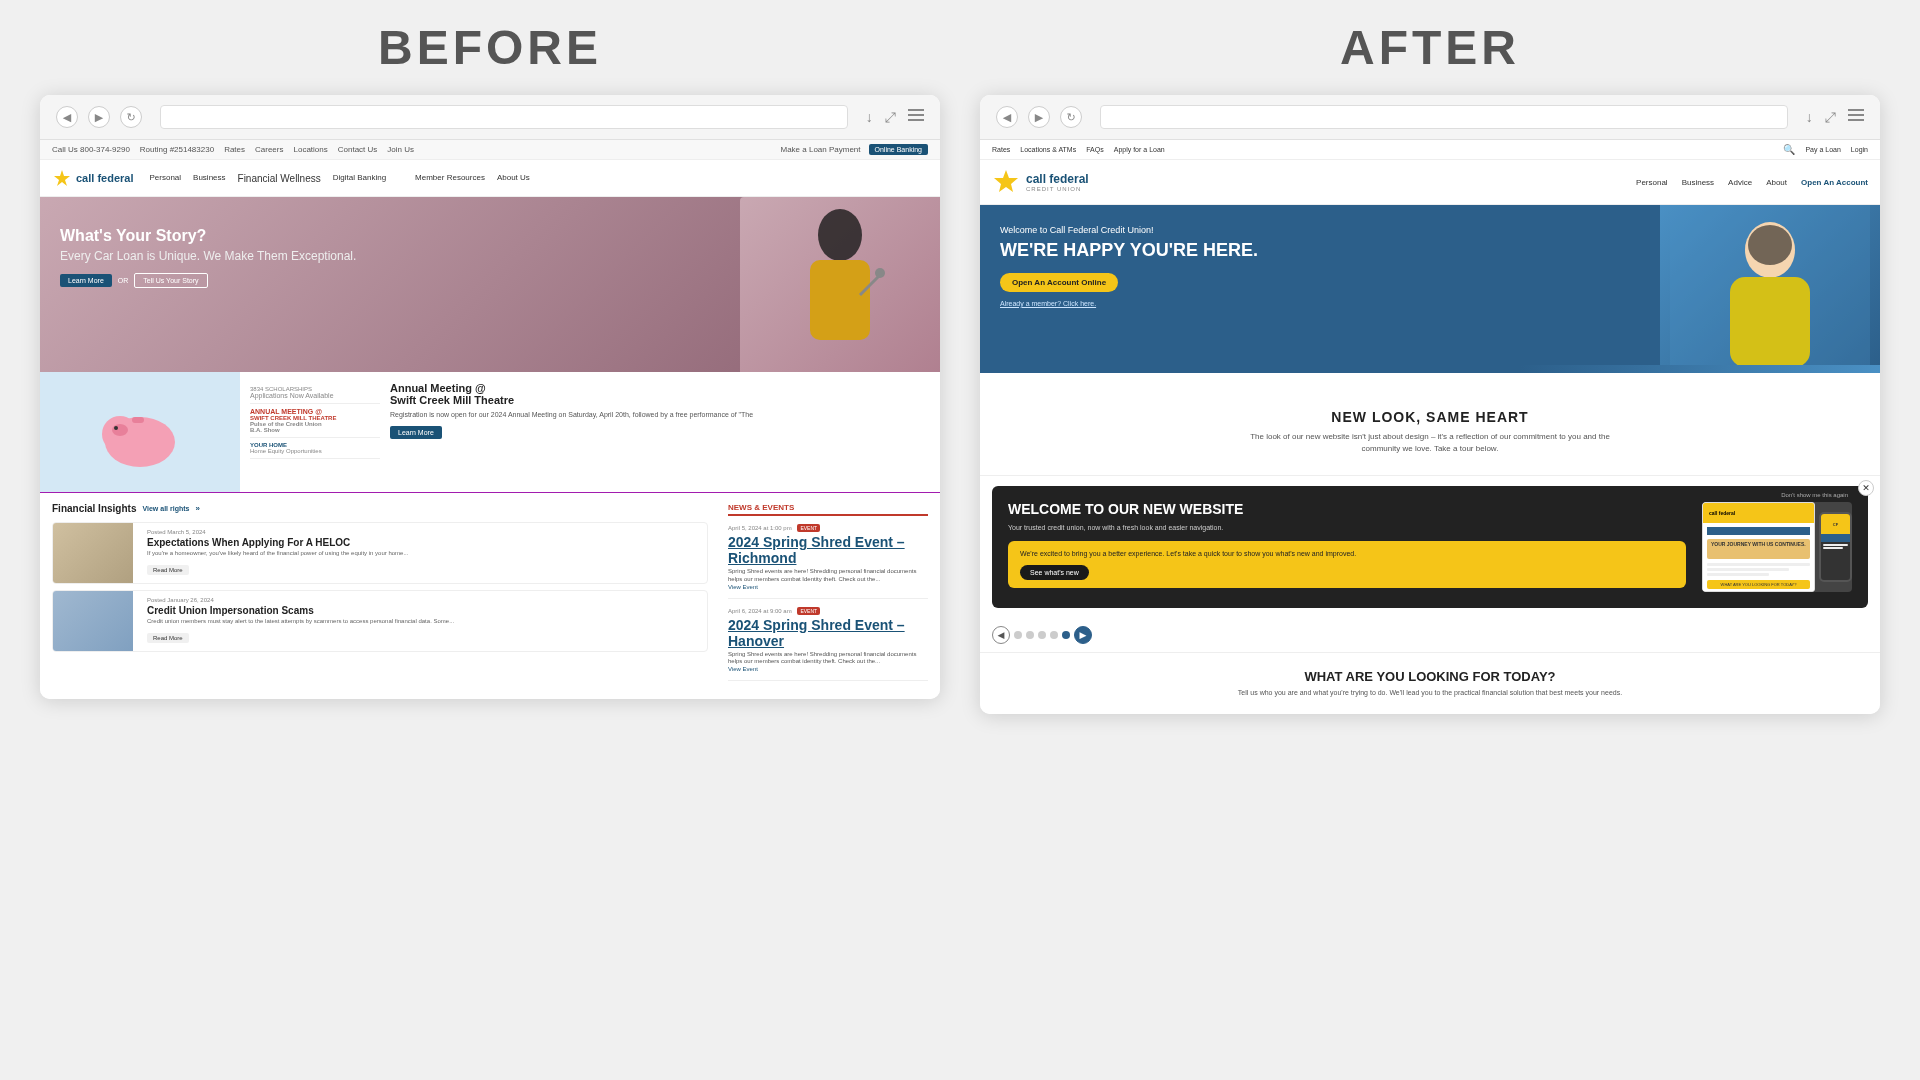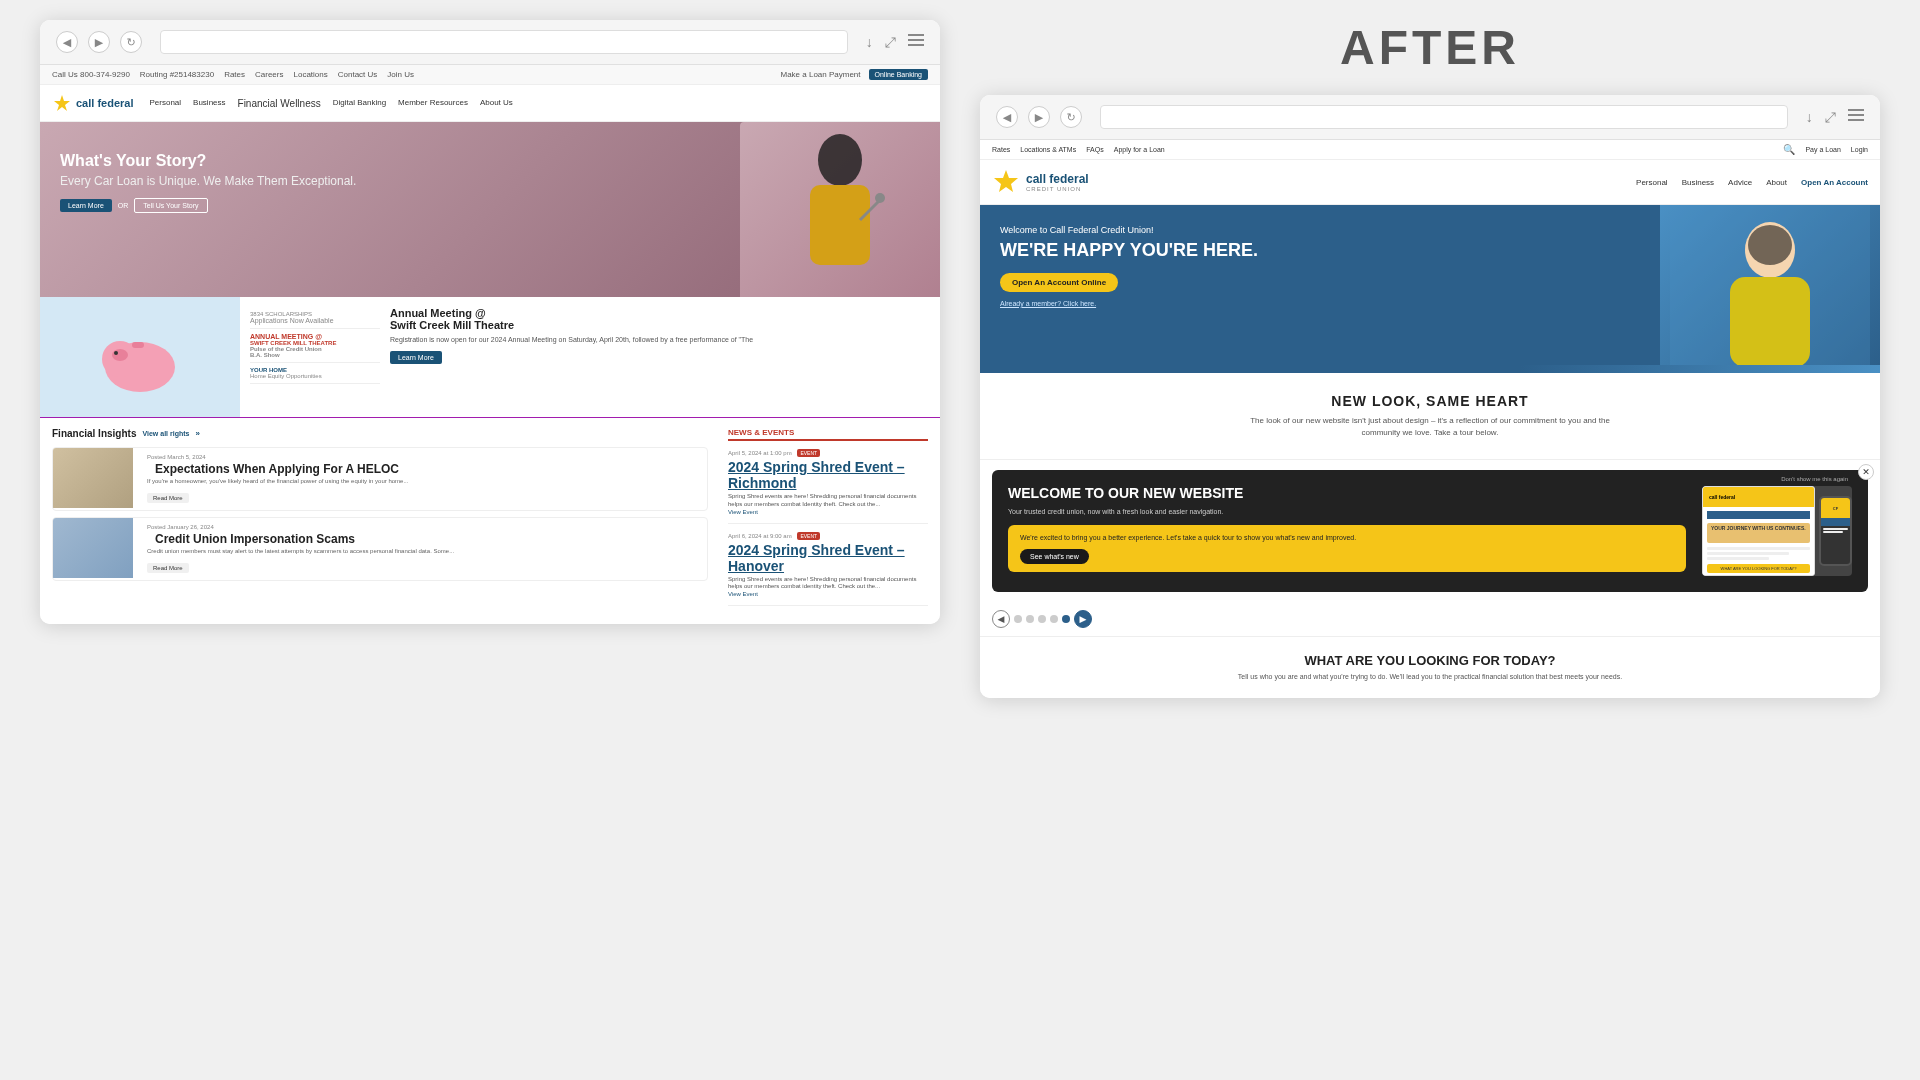--- a/index.html
+++ b/index.html
@@ -322,24 +322,24 @@
     .before-insight-text {
       padding: 6px;
     }
 
     .before-insight-date {
       font-size: 6px;
       color: #888;
     }
 
     .before-insight-headline {
-      font-size: 12px;
+      font-size: 10px;
       font-weight: 700;
       color: #222;
-      margin: 2px 8px;
+      margin: 2px 0;
     }
 
     .before-insight-body {
       font-size: 6px;
       color: #666;
       line-height: 1.3;
     }
 
     .before-insight-read {
       display: inline-block;
@@ -536,20 +536,21 @@
       text-align: center;
       border-bottom: 1px solid #eee;
     }
 
     .after-new-look h3 {
       font-size: 14px;
       font-weight: 900;
       color: #222;
       text-transform: uppercase;
       letter-spacing: 1px;
+      margin-top: 16px;
     }
 
     .after-new-look p {
       font-size: 8px;
       color: #555;
       margin-top: 6px;
       line-height: 1.5;
       max-width: 400px;
       margin-left: auto;
       margin-right: auto;
@@ -764,20 +765,21 @@
       height: 3px;
       border-radius: 1px;
     }
   </style>
 </head>
 <body>
 
 <div class="comparison-wrapper">
 
   <div class="column">
+    <div class="column-label">BEFORE</div>
 
     <div class="browser">
 
       <div class="browser-toolbar">
         <div class="browser-btn">
           <span>◀</span>
         </div>
         <div class="browser-btn">
           <span>▶</span>
         </div>
@@ -819,21 +821,21 @@
             <svg class="before-logo-icon" viewBox="0 0 20 20">
               <polygon points="10,2 12,8 18,8 13,12 15,18 10,14 5,18 7,12 2,8 8,8" fill="#f5c518"></polygon>
             </svg>
             <span style="font-size:11px;font-weight:700;color:#1a5276;">call federal</span>
           </div>
           <div class="before-nav-links">
             <span style="font-size:8px;color:#333;">Personal</span>
             <span style="font-size:8px;color:#333;">Business</span>
             <span style="font-size:10px;color:#333;">Financial Wellness</span>
             <span style="font-size:8px;color:#333;">Digital Banking</span>
-            <span style="font-size:8px;color:#333;">Member Resources</span>
+            <span style="font-size:8px;color:#333;margin-left:17px;">Member Resources</span>
             <span style="font-size:8px;color:#333;">About Us</span>
           </div>
         </div>
 
         <div class="before-hero">
           <div class="before-hero-text">
             <h2>What's Your Story?</h2>
             <p>Every Car Loan is Unique. We Make Them Exceptional.</p>
             <div class="before-hero-btns">
               <span class="before-hero-btn-learn">Learn More</span>

